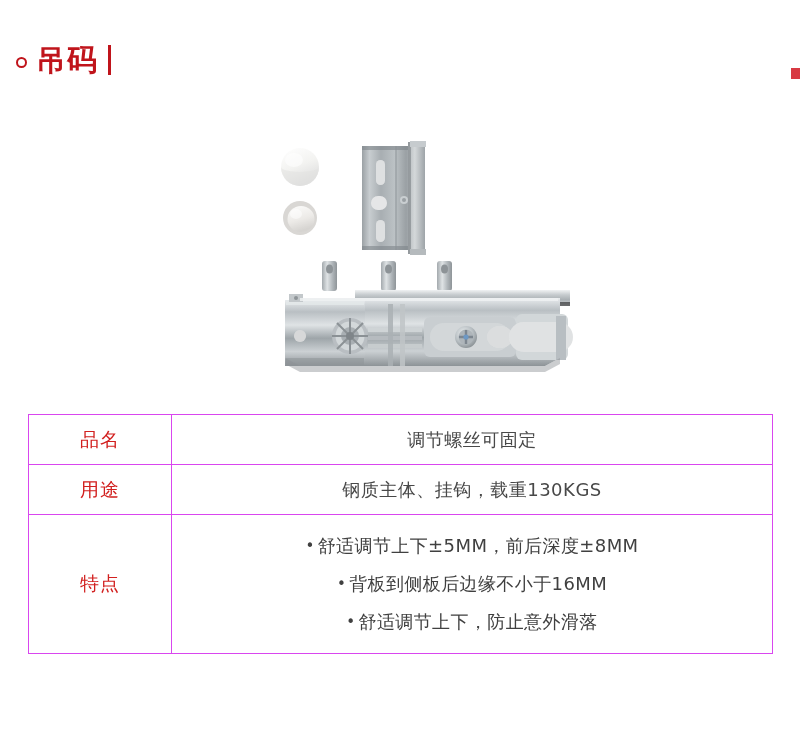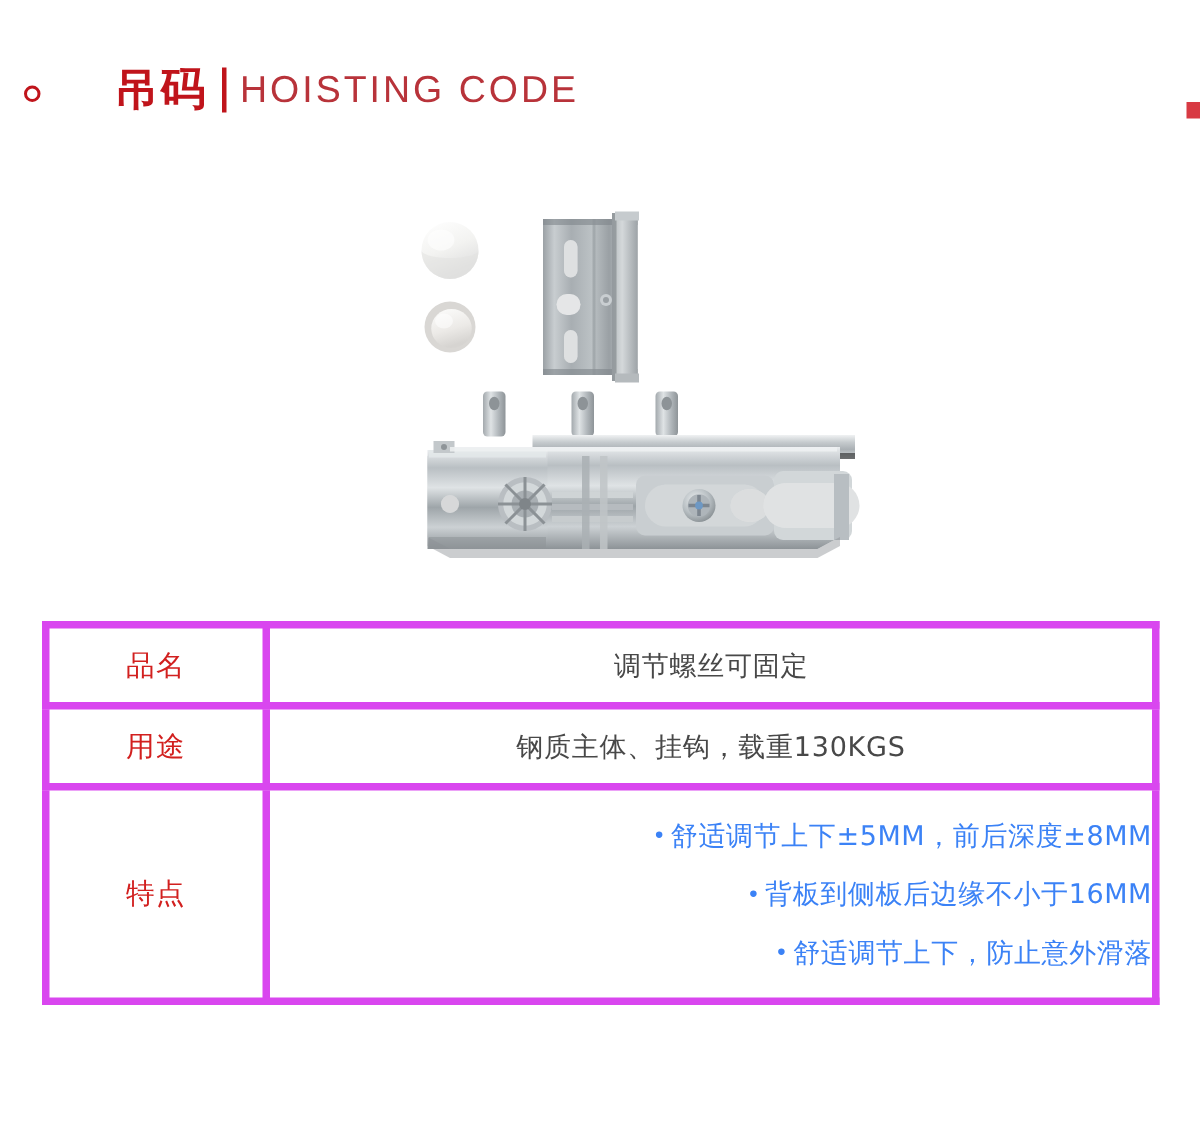--- a/index.html
+++ b/index.html
@@ -42,21 +42,20 @@
     flex: 0 0 auto;
   }
   .title-cn {
     font-family: "DejaVu Sans", "Liberation Sans", sans-serif;
     font-size: 30px;
     font-weight: bold;
     color: #c0141b;
     letter-spacing: 1px;
     line-height: 1;
     white-space: nowrap;
-    margin-left: 40px;
   }
   .title-sep {
     width: 3px;
     height: 30px;
     background: #c0141b;
     margin: 0 9px 0 10px;
     flex: 0 0 auto;
   }
   .title-en {
     font-size: 25px;
@@ -92,21 +91,21 @@
   
   .spec-table {
     position: absolute;
     left: 28px;
     top: 414px;
     width: 745px;
     border-collapse: collapse;
     table-layout: fixed;
   }
   .spec-table td {
-    border: 5px solid #d946ef;
+    border: 1px solid #d946ef;
     text-align: center;
     vertical-align: middle;
     padding: 0;
   }
   .spec-table td.label {
     width: 142px;
     color: #d2201f;
     font-size: 19px;
     font-family: "DejaVu Sans", "Liberation Sans", sans-serif;
     letter-spacing: 1px;
@@ -120,44 +119,42 @@
   .row-std td { height: 49px; }
   .row-features td { height: 138px; }
 
   .feature-list {
     margin: 0;
     padding: 0;
     list-style: none;
     text-align: center;
   }
   .feature-list li {
-    color: #3b82f6;
+    color: #404040;
     font-size: 18px;
     font-family: "DejaVu Sans", "Liberation Sans", sans-serif;
     line-height: 38px;
     letter-spacing: 0.4px;
     white-space: nowrap;
-    text-align: right;
   }
   .feature-list li::before {
     content: "\2022";
     font-size: 15px;
     margin-right: 3px;
     vertical-align: 1px;
   }
 </style>
 </head>
 <body>
 
 <div class="header">
   <div class="header-inner">
     <span class="ring-icon"></span>
     <span class="title-cn">吊码</span>
     <span class="title-sep"></span>
-    <span class="title-en">HOISTING CODE</span>
   </div>
   <div class="corner-mark"></div>
 </div>
 
 <div class="product-area">
   <svg class="product-svg" width="800" height="300" viewBox="0 0 800 300">
     <defs>
       <linearGradient id="capG" x1="0" y1="0" x2="0.4" y2="1">
         <stop offset="0%" stop-color="#ffffff"></stop>
         <stop offset="55%" stop-color="#f3f3f1"></stop>

